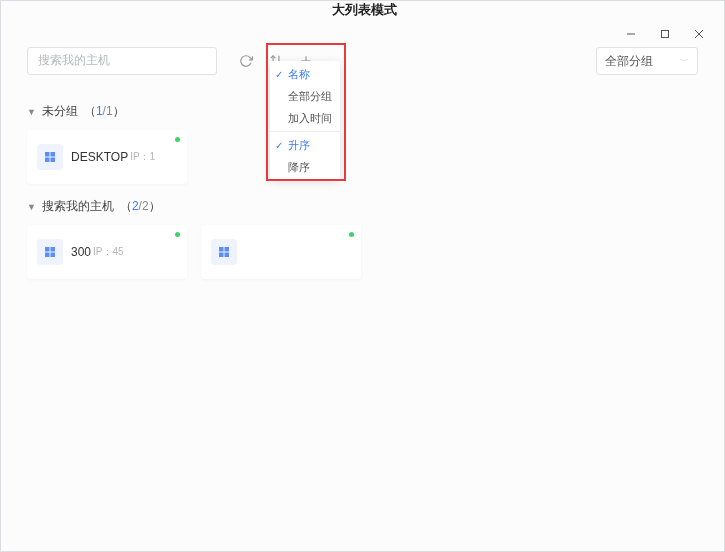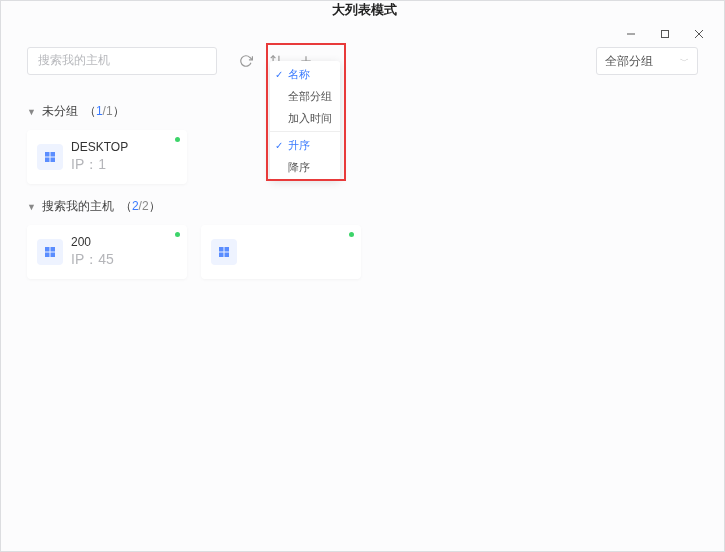--- a/index.html
+++ b/index.html
@@ -19,24 +19,24 @@
 .groupsel { width: 102px; height: 28px; border: 1px solid #e1e2e6; border-radius: 3px; display: flex; align-items: center; justify-content: space-between; padding: 0 8px; font-size: 12px; color: #555; cursor: pointer; background: #fff; }
 .content { padding: 8px 26px; }
 .group-header { display: flex; align-items: center; gap: 6px; font-size: 12px; color: #444; margin: 14px 0 10px 0; cursor: pointer; }
 .group-header .chev { font-size: 9px; color: #888; }
 .group-count { color: #3a7afe; }
 .group-count-sep, .group-total { color: #888; }
 .cards { display: flex; gap: 14px; flex-wrap: wrap; }
 .card { width: 160px; height: 54px; background: #fff; border-radius: 4px; box-shadow: 0 1px 3px rgba(0,0,0,0.04); display: flex; align-items: center; padding: 0 10px; position: relative; cursor: pointer; }
 .card-icon { width: 26px; height: 26px; border-radius: 4px; background: #eef3ff; display: flex; align-items: center; justify-content: center; margin-right: 8px; }
 .card-icon svg { fill: #5a8dff; }
-.card-body { display: flex; flex-direction: column; gap: 2px; }
+.card-body { display: flex; gap: 2px; }
 .card-name { font-size: 12px; color: #333; }
 .card-name.local { color: #3a7afe; }
-.card-ip { font-size: 14px; color: #b4b5b9; }
+.card-ip { font-size: 10px; color: #b4b5b9; }
 .status-dot { width: 5px; height: 5px; border-radius: 50%; background: #3dd46a; position: absolute; top: 7px; right: 7px; }
 
 .highlight-box { position: absolute; top: 42px; left: 265px; width: 80px; height: 138px; border: 2px solid #e83a3a; pointer-events: none; z-index: 20; }
 .dropdown { position: absolute; top: 60px; left: 269px; width: 70px; background: #fff; border-radius: 3px; box-shadow: 0 2px 10px rgba(0,0,0,0.12); z-index: 10; padding: 2px 0; }
 .dropdown hr { border: none; border-top: 1px solid #eee; margin: 2px 0; }
 .dd-item { height: 22px; display: flex; align-items: center; font-size: 11px; color: #555; padding: 0 8px 0 18px; position: relative; cursor: pointer; }
 .dd-item.sel { color: #3a7afe; }
 .dd-item.sel::before { content: "✓"; position: absolute; left: 5px; font-size: 10px; color: #3a7afe; }
 </style>
 </head>
@@ -130,21 +130,21 @@
       <div class="card">
         <div class="card-icon">
             <svg width="12" height="12" viewBox="0 0 24 24">
               <rect x="2" y="2" width="9" height="9"></rect>
               <rect x="13" y="2" width="9" height="9"></rect>
               <rect x="2" y="13" width="9" height="9"></rect>
               <rect x="13" y="13" width="9" height="9"></rect>
             </svg>
           </div>
         <div class="card-body">
-          <div class="card-name">200</div>
+          <div class="card-name">300</div>
           <div class="card-ip">IP：45</div>
         </div>
         <div class="status-dot"></div>
       </div>
       <div class="card">
         <div class="card-icon">
             <svg width="12" height="12" viewBox="0 0 24 24">
               <rect x="2" y="2" width="9" height="9"></rect>
               <rect x="13" y="2" width="9" height="9"></rect>
               <rect x="2" y="13" width="9" height="9"></rect>

